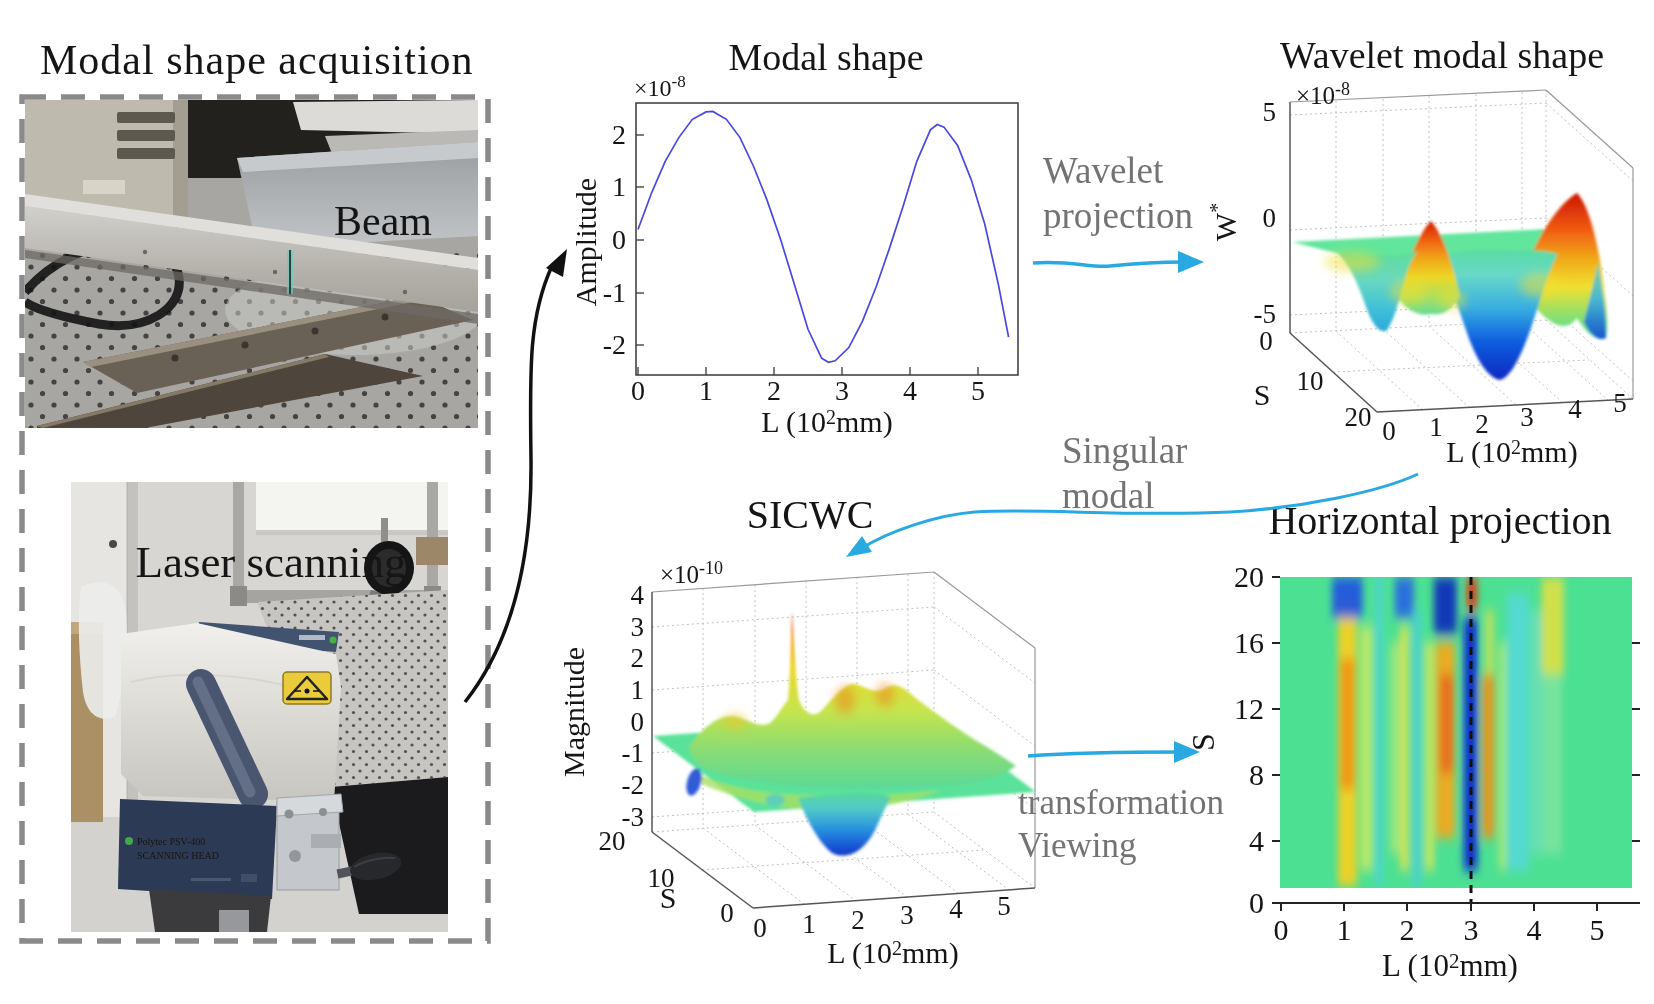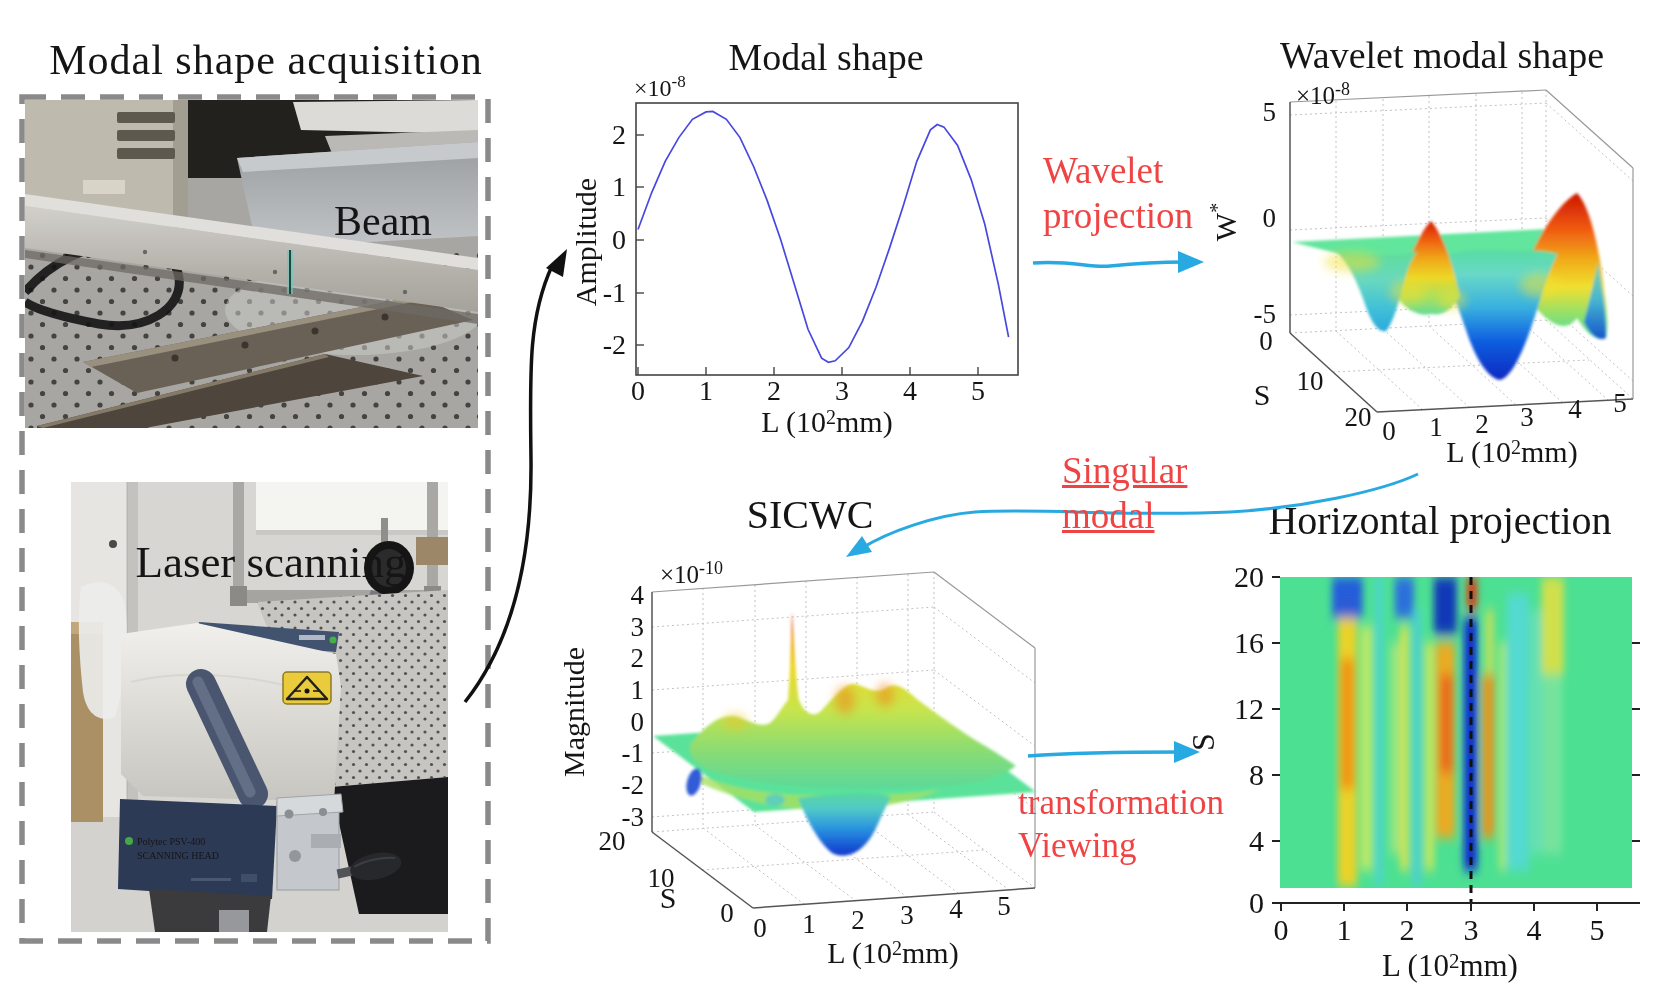--- a/index.html
+++ b/index.html
@@ -1,20 +1,20 @@
 <!DOCTYPE html>
 <html><head>
 <meta charset="utf-8">
 <style>
   html,body{margin:0;padding:0;background:#fff;}
   .canvas{position:relative;width:1654px;height:1004px;background:#ffffff;overflow:hidden;
           font-family:"Liberation Serif","DejaVu Serif",serif;color:#151515;}
   .abs{position:absolute;}
-  .panel-title{font-size:42px;text-align:center;letter-spacing:1px;}
-  .flowlabel{position:absolute;color:#ef4444;font-size:37px;line-height:1.22;z-index:12;}
+  .panel-title{font-size:42px;text-align:left;letter-spacing:1px;}
+  .flowlabel{position:absolute;color:#737373;font-size:37px;line-height:1.22;z-index:12;}
   .flowlabel div{white-space:nowrap;}
   svg{position:absolute;}
   svg text{fill:#151515;}
   .tick{font-size:28px;}
   .tick-sm{font-size:27px;}
   .axlab{font-size:30px;}
   .ptitle{font-size:38px;}
 </style>
 </head>
 <body>
@@ -520,21 +520,21 @@
     <g>
       <path d="M1028,756 C1070,753 1130,752 1180,752" stroke="#29a9e1" stroke-width="3.5" fill="none"></path>
       <polygon points="1200,752 1174,741 1174,763" fill="#29a9e1"></polygon>
     </g>
   </svg>
 
   <div class="flowlabel" style="left:1043px;top:148px;">
     <div>Wavelet</div>
     <div>projection</div>
   </div>
-  <div class="flowlabel" style="left:1062px;top:448px;text-decoration:underline;">
+  <div class="flowlabel" style="left:1062px;top:428px;">
     <div>Singular</div>
     <div>modal</div>
   </div>
   <div class="flowlabel" style="left:1018px;top:782px;font-size:35px;">
     <div>transformation</div>
     <div>Viewing</div>
   </div>
 
 </div>
 

